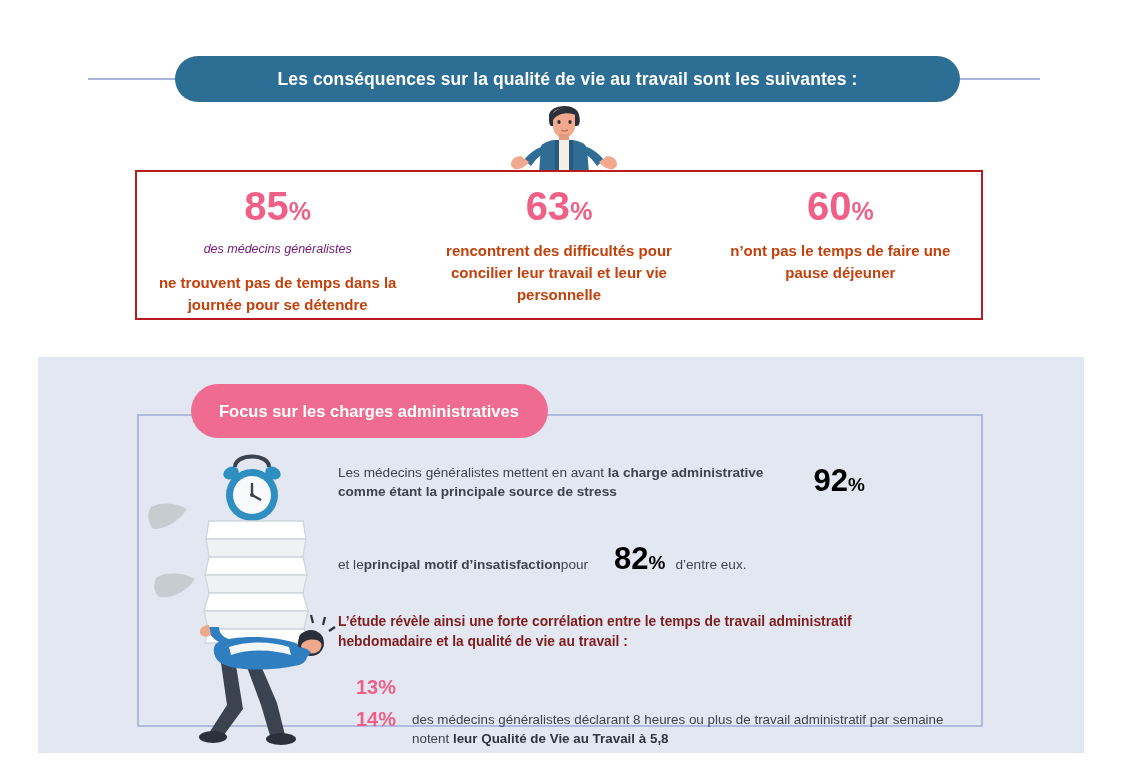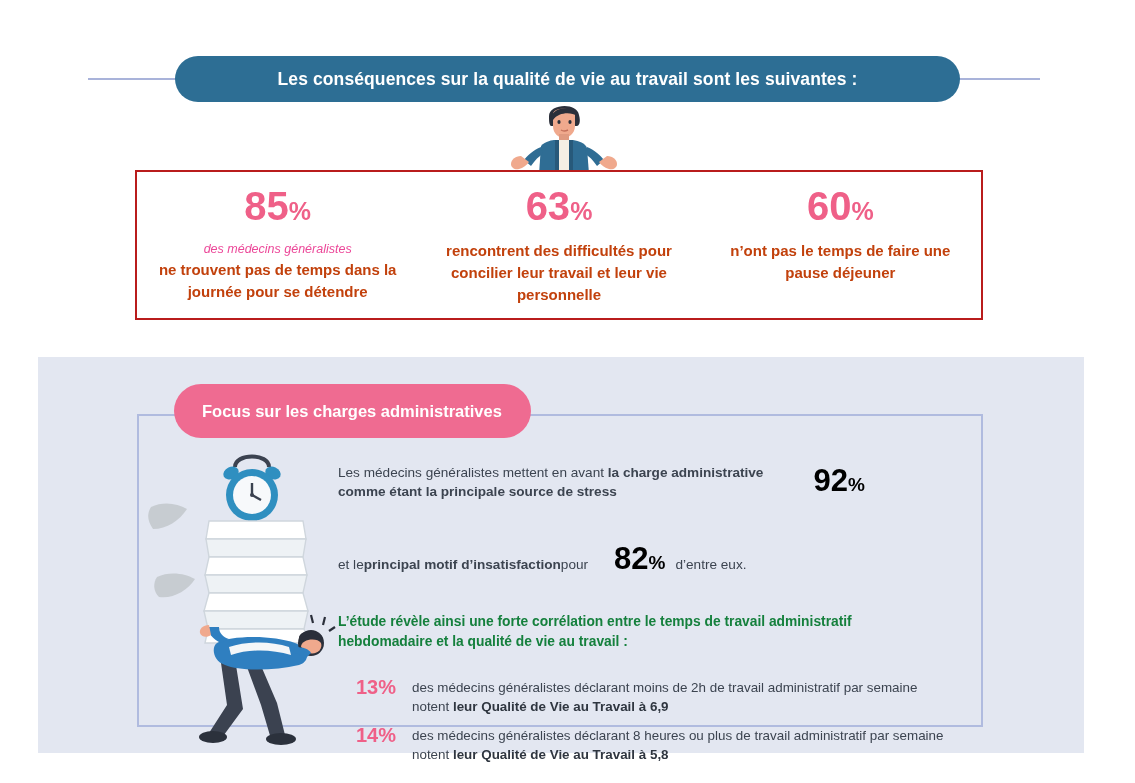--- a/index.html
+++ b/index.html
@@ -35,39 +35,39 @@
     background: #ffffff; border: 2px solid #b91c1c;
   }
   .stats-row { display: flex; width: 100%; height: 100%; }
   .stat { flex: 1; padding: 14px 10px 0; text-align: center; }
   .stat-num {
     color: #ef6088; font-weight: bold; line-height: 1; margin-bottom: 14px;
     font-size: 40px;
   }
   .stat-num .pct { font-size: 25px; }
   .stat-lead {
-    display: block; color: #ec4899; font-size: 12.5px; font-style: italic;
-    line-height: 1.45; margin-bottom: 1px;
+    display: block; color: #701a75; font-size: 12.5px; font-style: italic;
+    line-height: 1.45; margin-bottom: 14px;
   }
   .stat-body {
     display: block; color: #c2410c; font-size: 15px; font-weight: bold;
     line-height: 1.45;
   }
 
   
   .focus-panel {
     position: absolute; left: 38px; top: 357px; width: 1046px; height: 396px;
     background: #e3e7f1;
   }
   .focus-card {
     position: absolute; left: 99px; top: 57px; width: 846px; height: 313px;
     border: 2px solid #b0bbdf;
   }
   .focus-pill {
-    position: absolute; left: 136px; top: 27px; width: 357px; height: 54px;
+    position: absolute; left: 153px; top: 27px; width: 357px; height: 54px;
     background: #ef6b91; border-radius: 27px;
     display: flex; align-items: center; padding-left: 28px; z-index: 4;
   }
   .focus-pill span { color: #ffffff; font-size: 16.5px; font-weight: bold; }
 
   
   .papers-art { position: absolute; left: 105px; top: 90px; width: 220px; height: 300px; }
 
   
   .focus-content { position: absolute; left: 300px; top: 106px; width: 620px; }
@@ -89,21 +89,21 @@
   .para-2 {
     margin-top: 29px; color: #3c4450; font-size: 13.6px; line-height: 1.5;
     display: flex; align-items: baseline;
   }
   .para-2 b { font-weight: bold; }
   .pct-82 { font-size: 31px; margin: 12px 10px 0 26px; }
   .pct-82 .pct { font-size: 19px; }
   .tail { color: #3c4450; }
 
   .para-3 {
-    margin-top: 37px; color: #15803d; font-size: 13.8px; font-weight: bold;
+    margin-top: 37px; color: #7f1d1d; font-size: 13.8px; font-weight: bold;
     line-height: 1.48; width: 540px;
   }
 
   .bullets { margin-top: 22px; }
   .bullet { display: flex; align-items: flex-start; margin-bottom: 7px; }
   .bullet-pct {
     color: #ef6088; font-weight: bold; font-size: 20px; line-height: 1.25;
     width: 74px; text-align: right; padding-right: 16px; flex: none;
   }
   .bullet-text {
@@ -249,21 +249,20 @@
         <span class="big-pct pct-82"><span>82</span><span class="pct">%</span></span>
         <span class="tail">d’entre eux.</span>
       </div>
 
       <div class="para-3">L’étude révèle ainsi une forte corrélation entre le temps de travail administratif hebdomadaire et la qualité de vie au travail :</div>
 
       <div class="bullets">
 
         <div class="bullet">
           <div class="bullet-pct">13%</div>
-          <div class="bullet-text"><span>des médecins généralistes déclarant moins de 2h de travail administratif par semaine notent </span><b>leur Qualité de Vie au Travail à 6,9</b></div>
         </div>
 
         <div class="bullet">
           <div class="bullet-pct">14%</div>
           <div class="bullet-text"><span>des médecins généralistes déclarant 8 heures ou plus de travail administratif par semaine notent </span><b>leur Qualité de Vie au Travail à 5,8</b></div>
         </div>
 
       </div>
     </div>
   </div>

